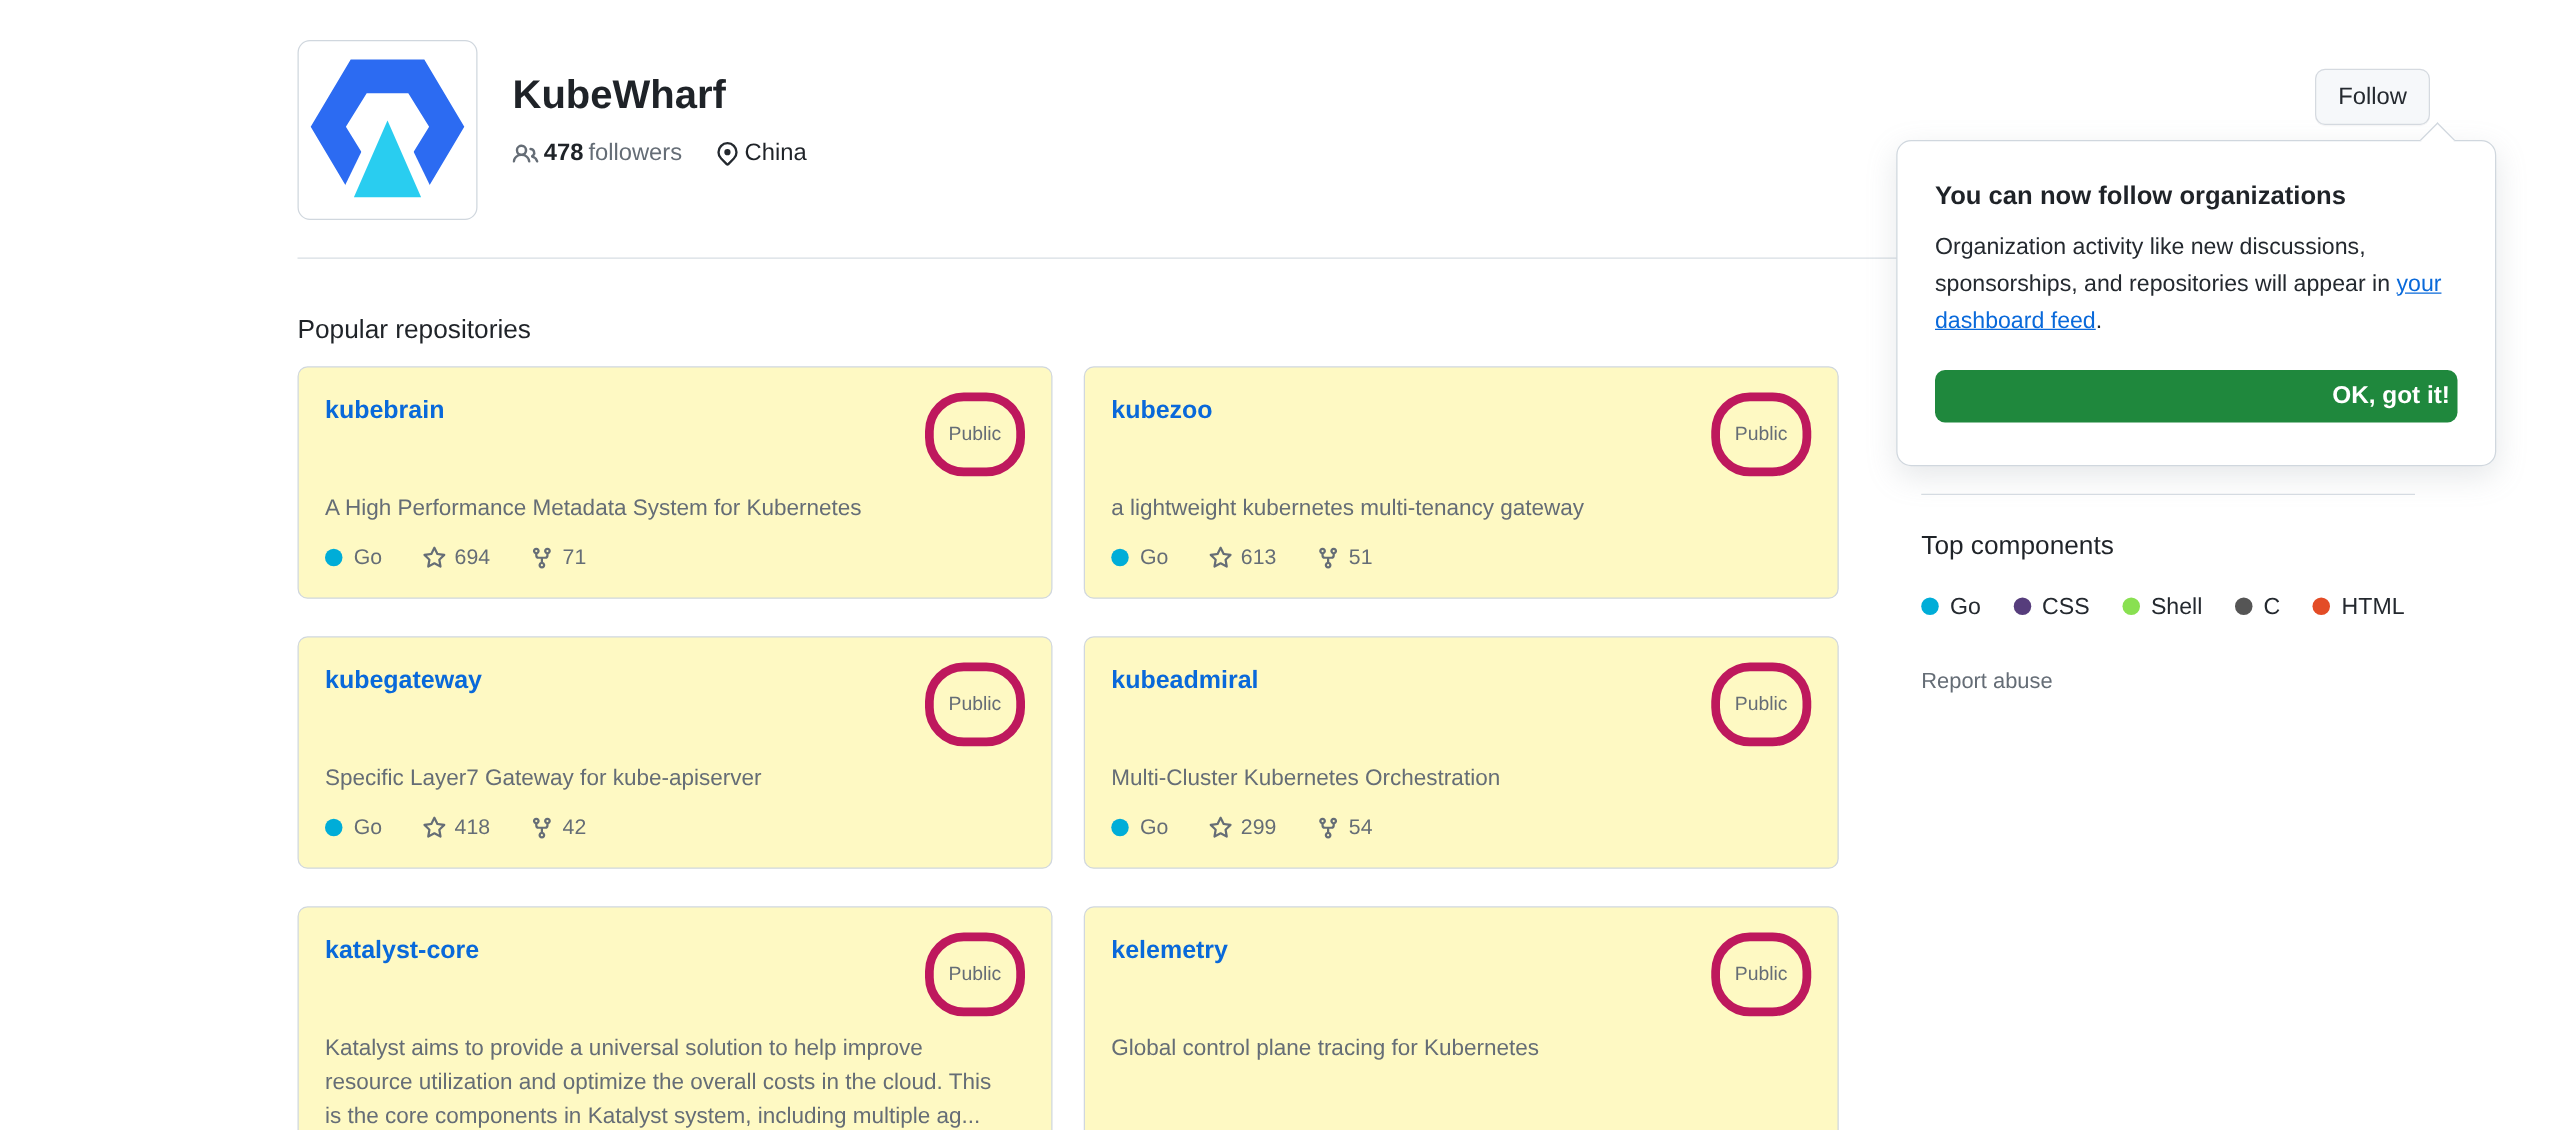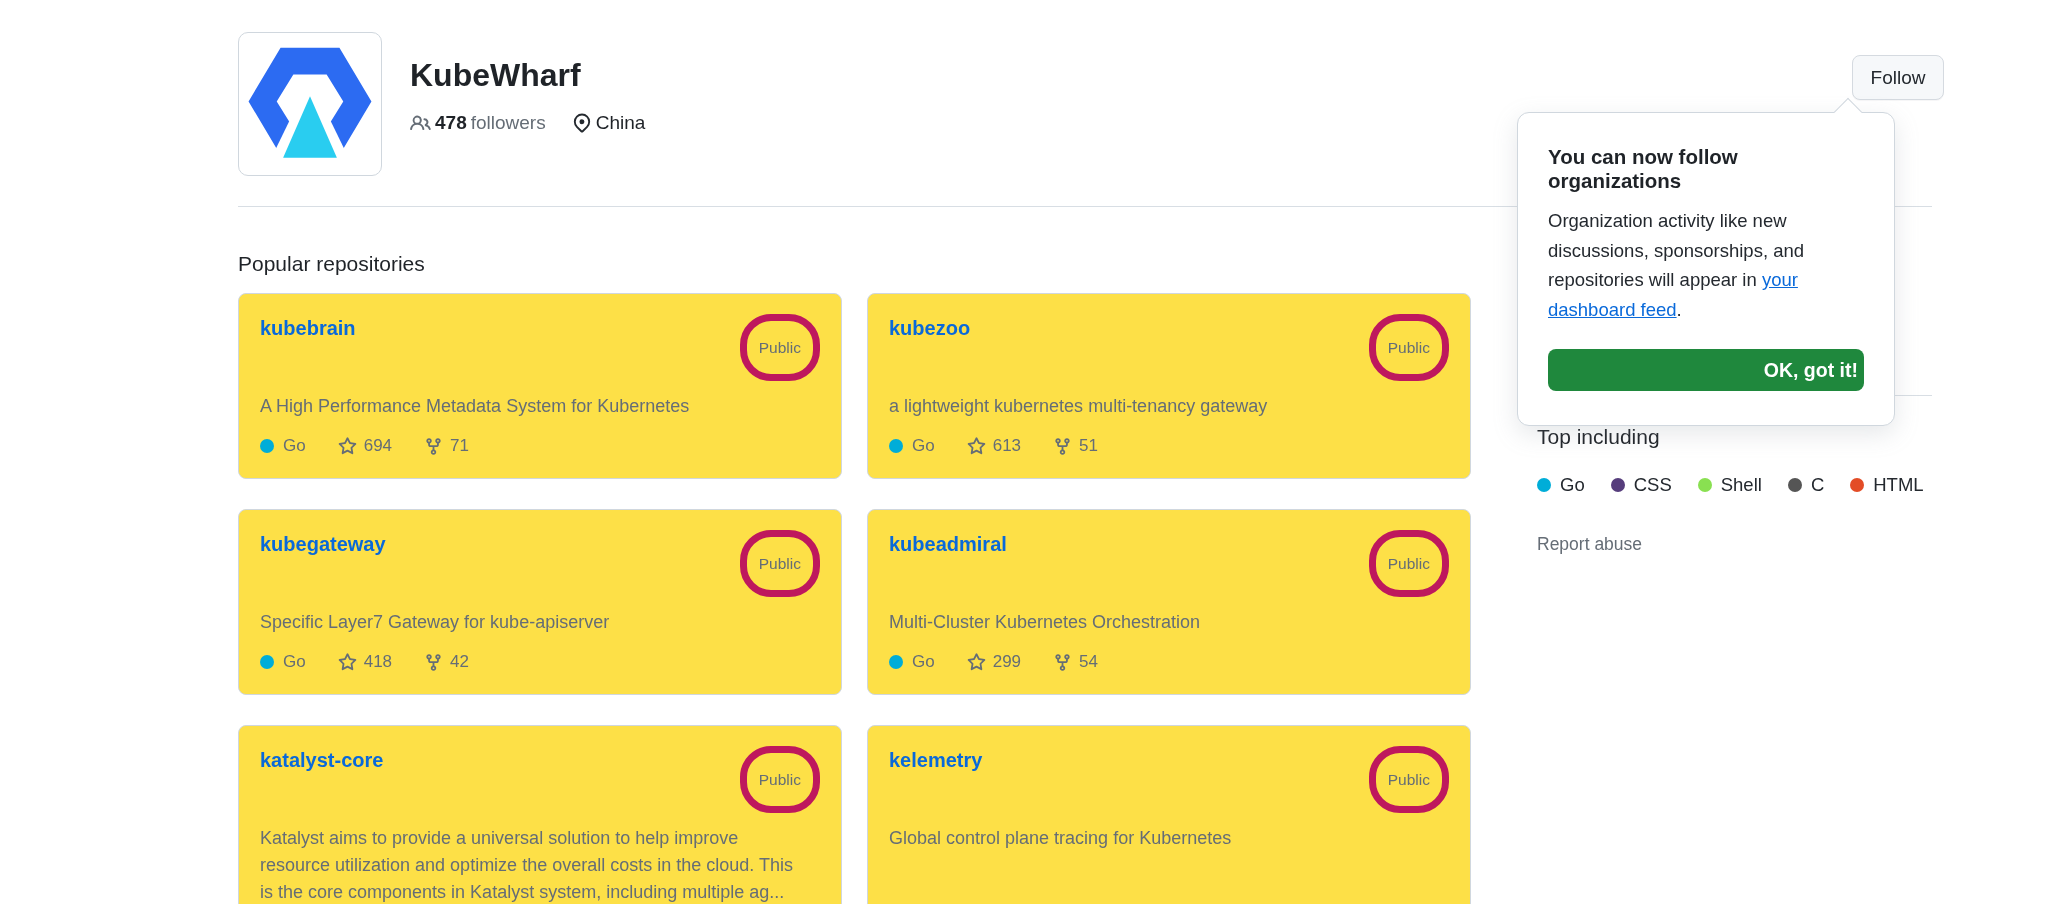--- a/index.html
+++ b/index.html
@@ -48,21 +48,21 @@
   
   .section-title {
     position:absolute; left:238px; top:252px; margin:0;
     font-size:21px; font-weight:400; color:#1f2328;
   }
   .repo-grid {
     position:absolute; left:238px; top:293px;
     display:grid; grid-template-columns:604px 604px; gap:30px 25px;
   }
   .repo-card {
-    border:1px solid #d0d7de; border-radius:8px; background:#fde047;
+    border:1px solid #d0d7de; border-radius:8px; background:#fef9c3;
     padding:22px 21px; min-height:153px;
     display:flex; flex-direction:column;
   }
   .repo-top { display:flex; justify-content:space-between; align-items:flex-start; }
   .repo-name {
     font-size:20px; font-weight:600; color:#0969da; text-decoration:none; line-height:24px;
   }
   .badge {
     font-size:15.5px; color:#656d76; border:7px solid #be185d;
     border-radius:2em; padding:16px 12px; line-height:21px; margin-top:-2px; white-space:nowrap;
@@ -92,21 +92,21 @@
     font-size:18.5px; color:#24292f;
   }
   .lang-item { display:flex; align-items:center; gap:9px; cursor:pointer; }
   .report-abuse {
     display:inline-block; margin-top:38px; font-size:17.5px;
     color:#656d76; text-decoration:none;
   }
 
   
   .popover {
-    position:absolute; left:1517px; top:112px; width:378px;
+    position:absolute; left:1517px; top:112px; width:480px;
     background:#fff; border:1px solid #d0d7de; border-radius:12px;
     padding:32px 30px 34px; z-index:5;
     box-shadow:0 8px 24px rgba(140,149,159,0.22);
   }
   .popover .caret {
     position:absolute; top:-11px; right:36px; width:20px; height:20px;
     background:#fff; border-left:1px solid #d0d7de; border-top:1px solid #d0d7de;
     transform:rotate(45deg);
   }
   .popover-title { margin:0 0 13px; font-size:20.5px; font-weight:700; color:#1f2328; }
@@ -306,21 +306,21 @@
         <svg width="19" height="19" viewBox="0 0 16 16" fill="#656d76">
             <path d="M5 5.372v.878c0 .414.336.75.75.75h4.5a.75.75 0 0 0 .75-.75v-.878a2.25 2.25 0 1 1 1.5 0v.878a2.25 2.25 0 0 1-2.25 2.25h-1.5v2.128a2.251 2.251 0 1 1-1.5 0V8.5h-1.5A2.25 2.25 0 0 1 3.5 6.25v-.878a2.25 2.25 0 1 1 1.5 0ZM5 3.25a.75.75 0 1 0-1.5 0 .75.75 0 0 0 1.5 0Zm6.75.75a.75.75 0 1 0 0-1.5.75.75 0 0 0 0 1.5Zm-3 8.75a.75.75 0 1 0-1.5 0 .75.75 0 0 0 1.5 0Z"></path>
           </svg>
         <span>22</span>
       </span>
     </div>
   </div>
 </div>
 
 <aside class="sidebar">
-  <h3 class="sidebar-title">Top including</h3>
+  <h3 class="sidebar-title">Top components</h3>
   <ul class="lang-list" id="lang-list">
   <li class="lang-item">
     <i class="dot" style="background: rgb(0, 173, 216);"></i>
     <span>Go</span>
   </li>
 
   <li class="lang-item">
     <i class="dot" style="background: rgb(86, 61, 124);"></i>
     <span>CSS</span>
   </li>

